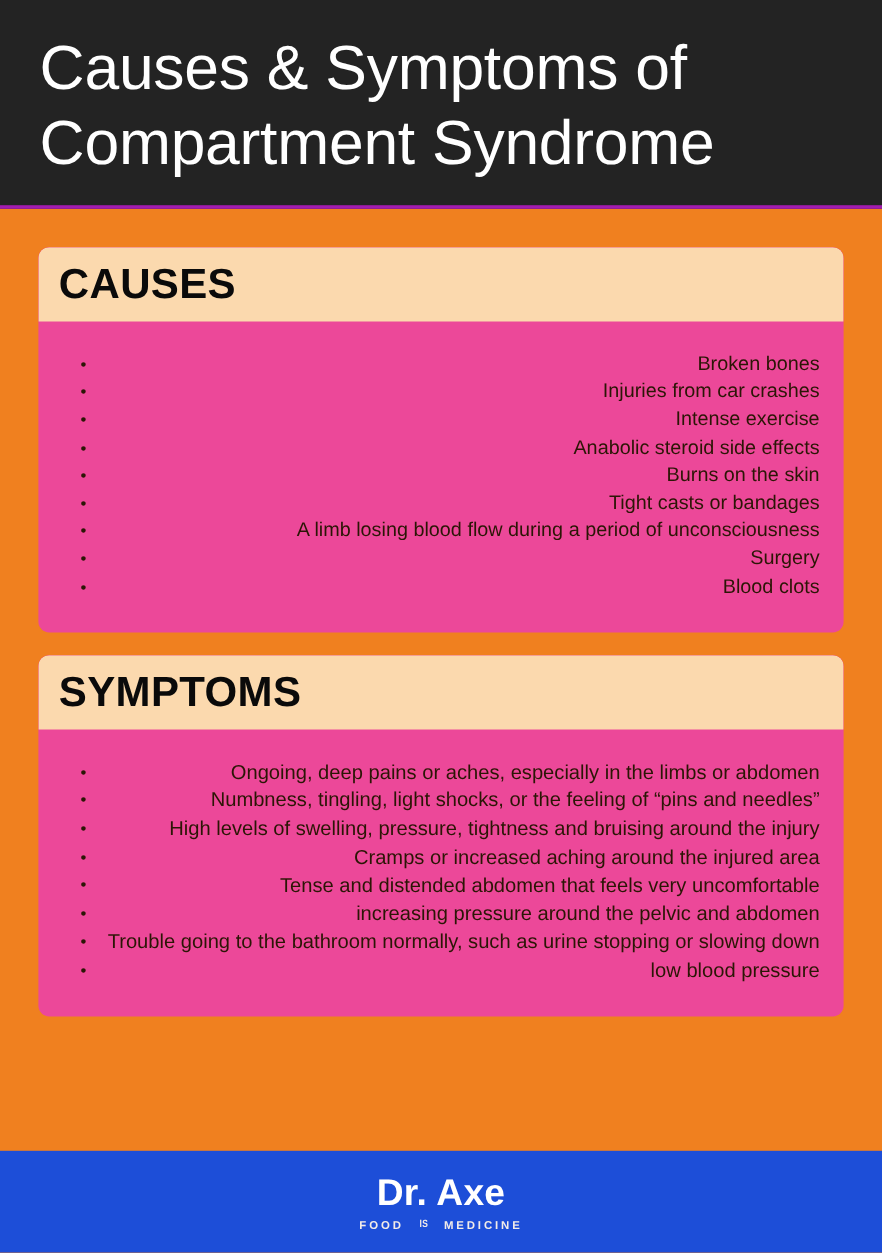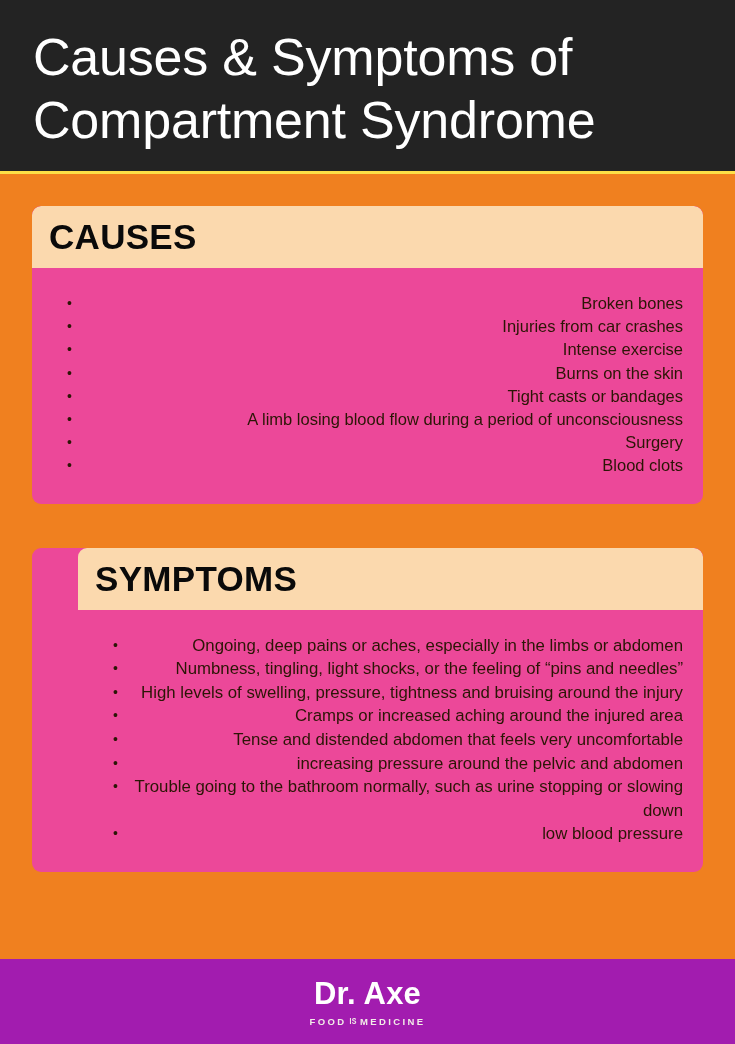--- a/index.html
+++ b/index.html
@@ -23,21 +23,21 @@
     display: flex;
     flex-direction: column;
   }
 
   
   .header {
     background: #232323;
     height: 174px;
     box-sizing: border-box;
     padding: 26px 30px 0 33px;
-    border-bottom: 3px solid #fde047;
+    border-bottom: 3px solid #a21caf;
     flex: 0 0 auto;
   }
   .header-title {
     color: #ffffff;
     font-size: 52px;
     line-height: 63px;
     font-weight: 300;
     letter-spacing: -0.2px;
     white-space: pre-line;
     font-family: "Liberation Sans", sans-serif;
@@ -51,22 +51,21 @@
     box-sizing: border-box;
   }
 
   .card {
     background: #ec4899;
     border-radius: 9px;
     overflow: hidden;
     box-sizing: border-box;
   }
   .card + .card {
-    margin-top: 44px;
-    padding-left: 46px;
+    margin-top: 19px;
   }
 
   .card-header {
     background: #fbd9ae;
     padding: 11px 0 11px 17px;
     border-radius: 9px 9px 0 0;
   }
   .card-header-title {
     color: #0a0a0a;
     font-size: 35px;
@@ -104,37 +103,37 @@
   }
   .symptoms ul.bullet-list li {
     font-size: 16.8px;
     line-height: 23.6px;
   }
 
   
   .footer {
     flex: 0 0 auto;
     height: 85px;
-    background: #a21caf;
+    background: #1d4ed8;
     display: flex;
     flex-direction: column;
     align-items: center;
     justify-content: center;
   }
   .logo-wordmark {
     color: #ffffff;
     font-size: 31px;
     line-height: 33px;
     font-weight: bold;
     letter-spacing: 0.2px;
   }
   .logo-tagline {
     display: flex;
     align-items: center;
-    gap: 3px;
+    gap: 13px;
     margin-top: 6px;
   }
   .logo-tagline .tag-word {
     color: #f2ece8;
     font-size: 9.5px;
     line-height: 11px;
     font-weight: bold;
     letter-spacing: 2.4px;
   }
   .logo-tagline .tag-mid {
@@ -160,20 +159,21 @@
 
     <div class="card causes">
       <div class="card-header">
         <div class="card-header-title">CAUSES</div>
       </div>
       <div class="card-body">
         <ul class="bullet-list">
           <li>Broken bones</li>
           <li>Injuries from car crashes</li>
           <li>Intense exercise</li>
+          <li>Anabolic steroid side effects</li>
           <li>Burns on the skin</li>
           <li>Tight casts or bandages</li>
           <li>A limb losing blood flow during a period of unconsciousness</li>
           <li>Surgery</li>
           <li>Blood clots</li>
         </ul>
       </div>
     </div>
 
     <div class="card symptoms">

